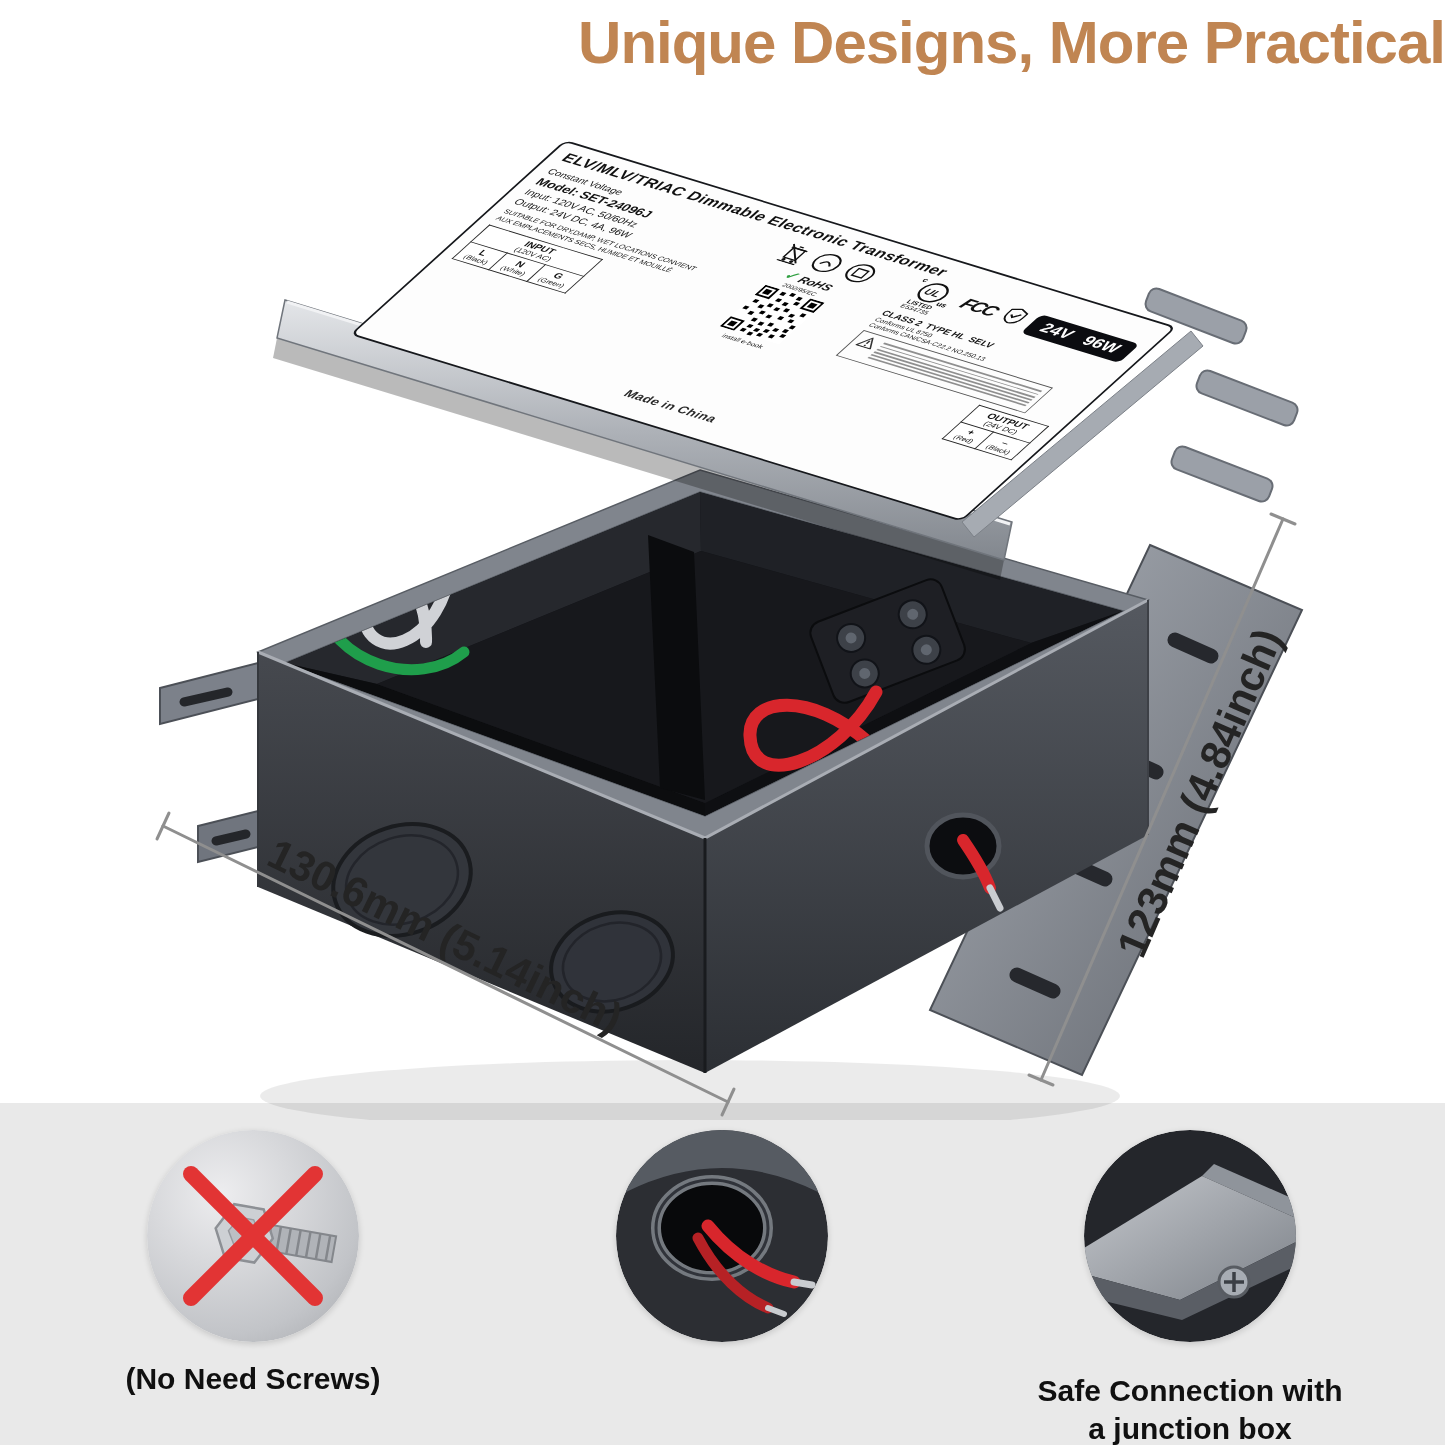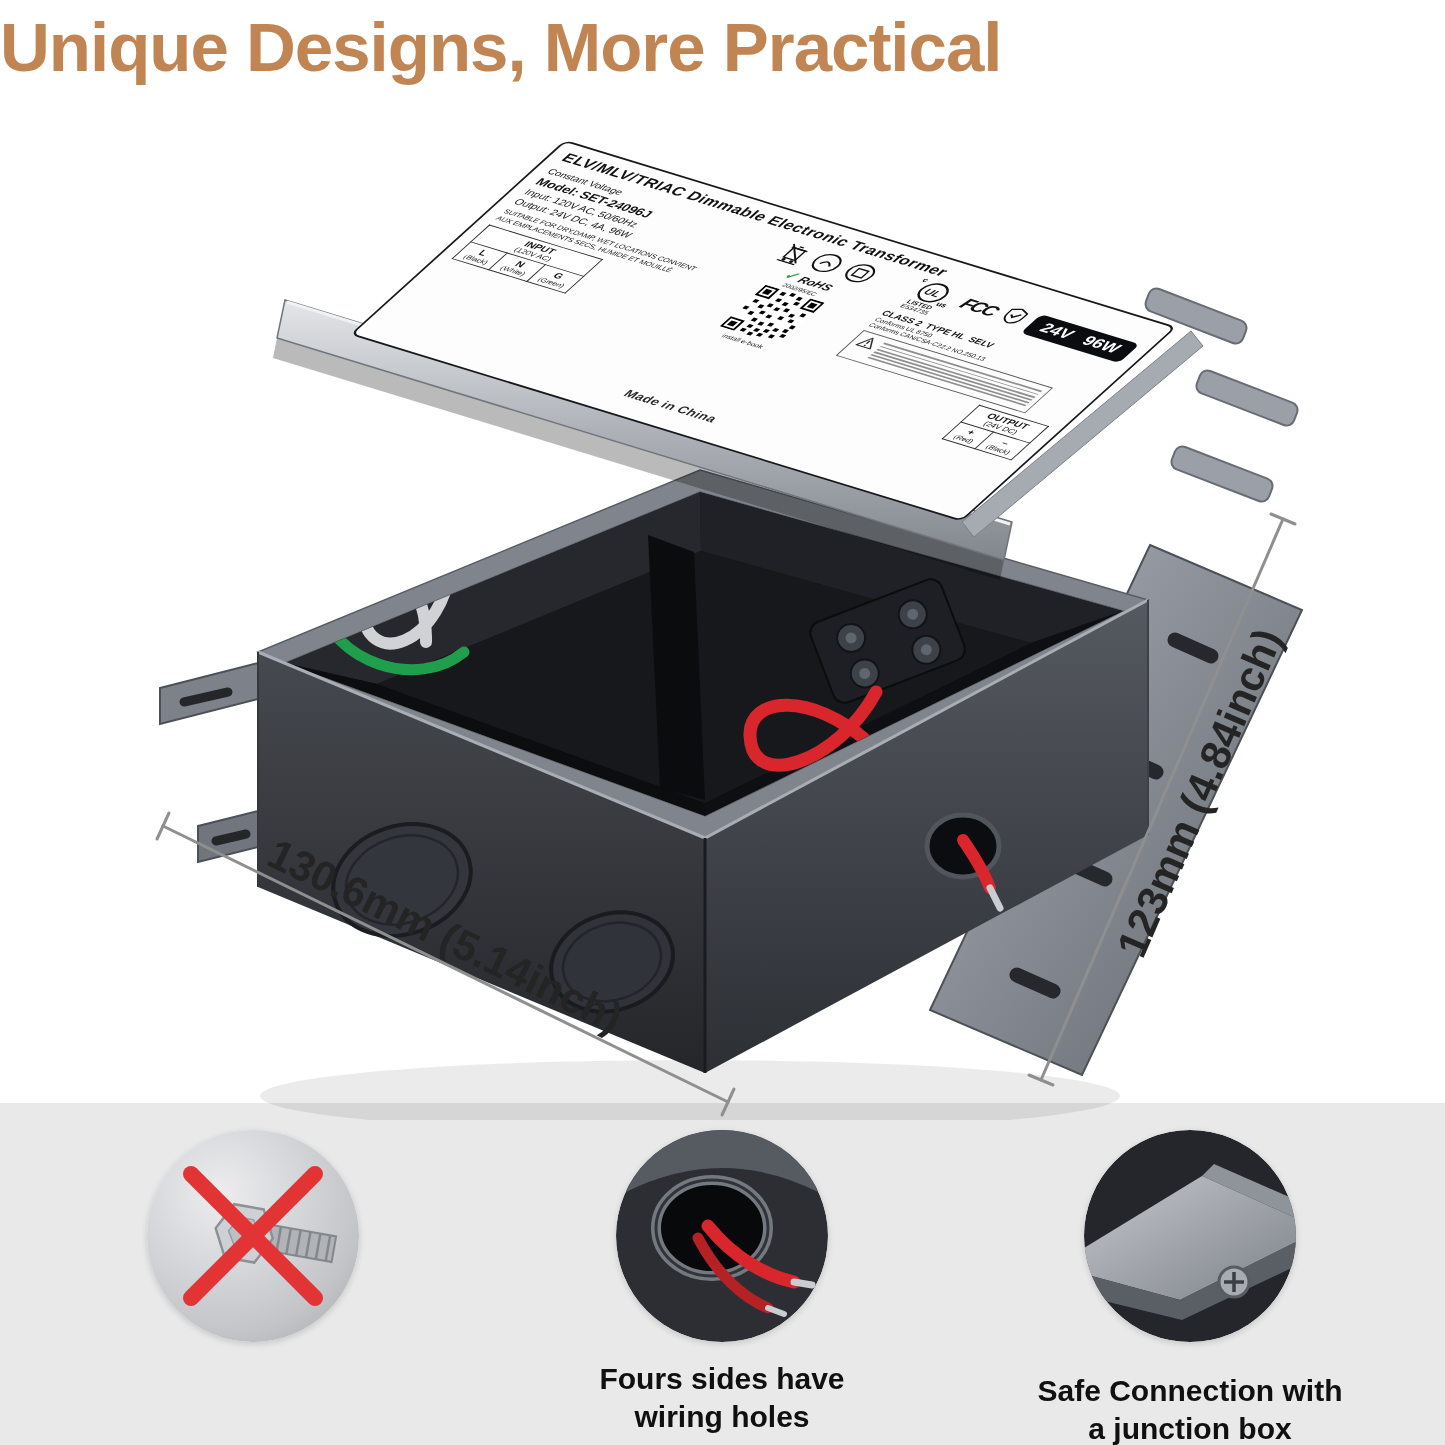--- a/index.html
+++ b/index.html
@@ -1,21 +1,21 @@
 <!DOCTYPE html>
 <html><head>
 <meta charset="utf-8">
 <style>
   * { margin:0; padding:0; box-sizing:border-box; }
   html,body { width:1445px; height:1445px; }
   body { font-family:"Liberation Sans", sans-serif; background:#ffffff; position:relative; overflow:hidden; color:#111; }
 
   .title {
     position:absolute; top:8px; left:0; width:100%;
-    text-align:left; font-size:69px; font-weight:800;
+    text-align:right; font-size:60px; font-weight:800;
     color:#c08552; white-space:nowrap; z-index:7; letter-spacing:-1px;
   }
 
   .scene { position:absolute; left:0; top:0; z-index:2; }
 
   
   .label-lid {
     position:absolute; left:0; top:0; width:640px; height:290px;
     background:#fdfdfd; border:2px solid #16181c; border-radius:8px;
     transform-origin:0 0;
@@ -430,36 +430,36 @@
         <path d="M10,-13 V13 M20,-13 V13 M30,-13 V13 M40,-13 V13 M50,-13 V13 M60,-13 V13 M70,-13 V13" stroke="#84878c" stroke-width="2.5"></path>
         <polygon points="-44,0 -30,-27 0,-27 14,0 0,27 -30,27" fill="#cdd0d4" stroke="#8d9095" stroke-width="2.5"></polygon>
         <polygon points="-31,0 -22,-15 -8,-15 1,0 -8,15 -22,15" fill="#bcbfc4" stroke="#989ba0" stroke-width="1.5"></polygon>
       </g>
       <g stroke="#e23434" stroke-width="16" stroke-linecap="round">
         <line x1="44" y1="44" x2="168" y2="168"></line>
         <line x1="168" y1="44" x2="44" y2="168"></line>
       </g>
     </svg>
   </div>
+  <div class="fcap">(No Need Screws)</div>
 </div>
 
 <div class="feature f2">
   <div class="fcircle">
     <svg viewBox="0 0 212 212" width="212" height="212">
       <circle cx="106" cy="106" r="106" fill="#2c2e33"></circle>
       <path d="M10,62 Q106,14 202,62 L202,0 L10,0 Z" fill="#565b62"></path>
       <ellipse cx="96" cy="98" rx="56" ry="48" fill="#08090b" stroke="#74797f" stroke-width="10"></ellipse>
       <ellipse cx="96" cy="98" rx="56" ry="48" fill="none" stroke="#30333a" stroke-width="3"></ellipse>
       <path d="M92,96 C118,128 150,146 178,152" stroke="#d8262c" stroke-width="13" fill="none" stroke-linecap="round"></path>
       <path d="M82,108 C102,146 128,168 152,178" stroke="#b62125" stroke-width="11" fill="none" stroke-linecap="round"></path>
       <line x1="178" y1="152" x2="196" y2="155" stroke="#c9ccd0" stroke-width="7" stroke-linecap="round"></line>
       <line x1="152" y1="178" x2="168" y2="184" stroke="#c9ccd0" stroke-width="6" stroke-linecap="round"></line>
     </svg>
   </div>
-  <div class="fcap">Fours sides have wiring holes</div>
 </div>
 
 <div class="feature f3">
   <div class="fcircle">
     <svg viewBox="0 0 212 212" width="212" height="212">
       <defs>
         <linearGradient id="f3g" x1="0" y1="0" x2="1" y2="1">
           <stop offset="0" stop-color="#c4c7cc"></stop>
             <stop offset="1" stop-color="#7d8289"></stop>
         </linearGradient>

